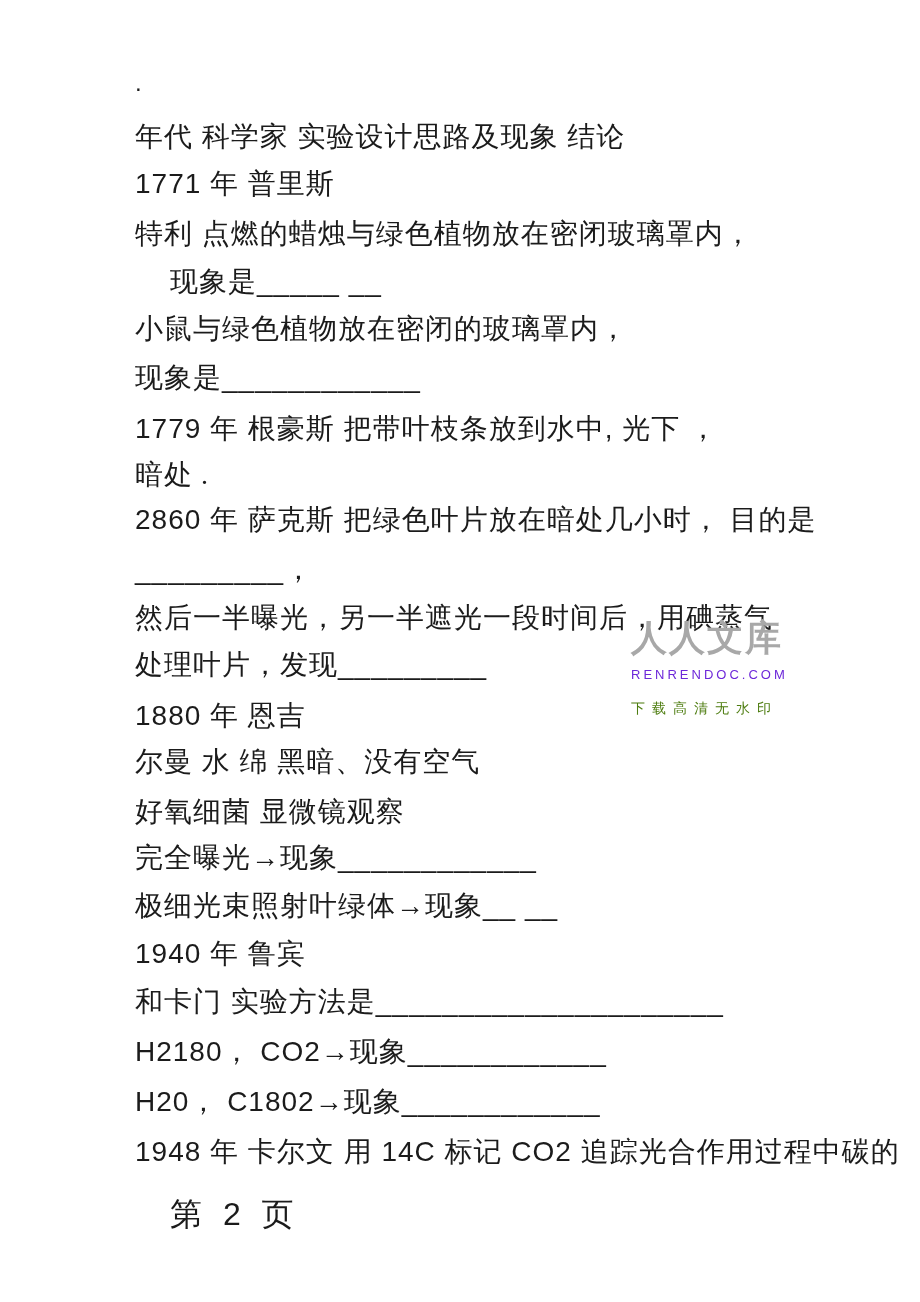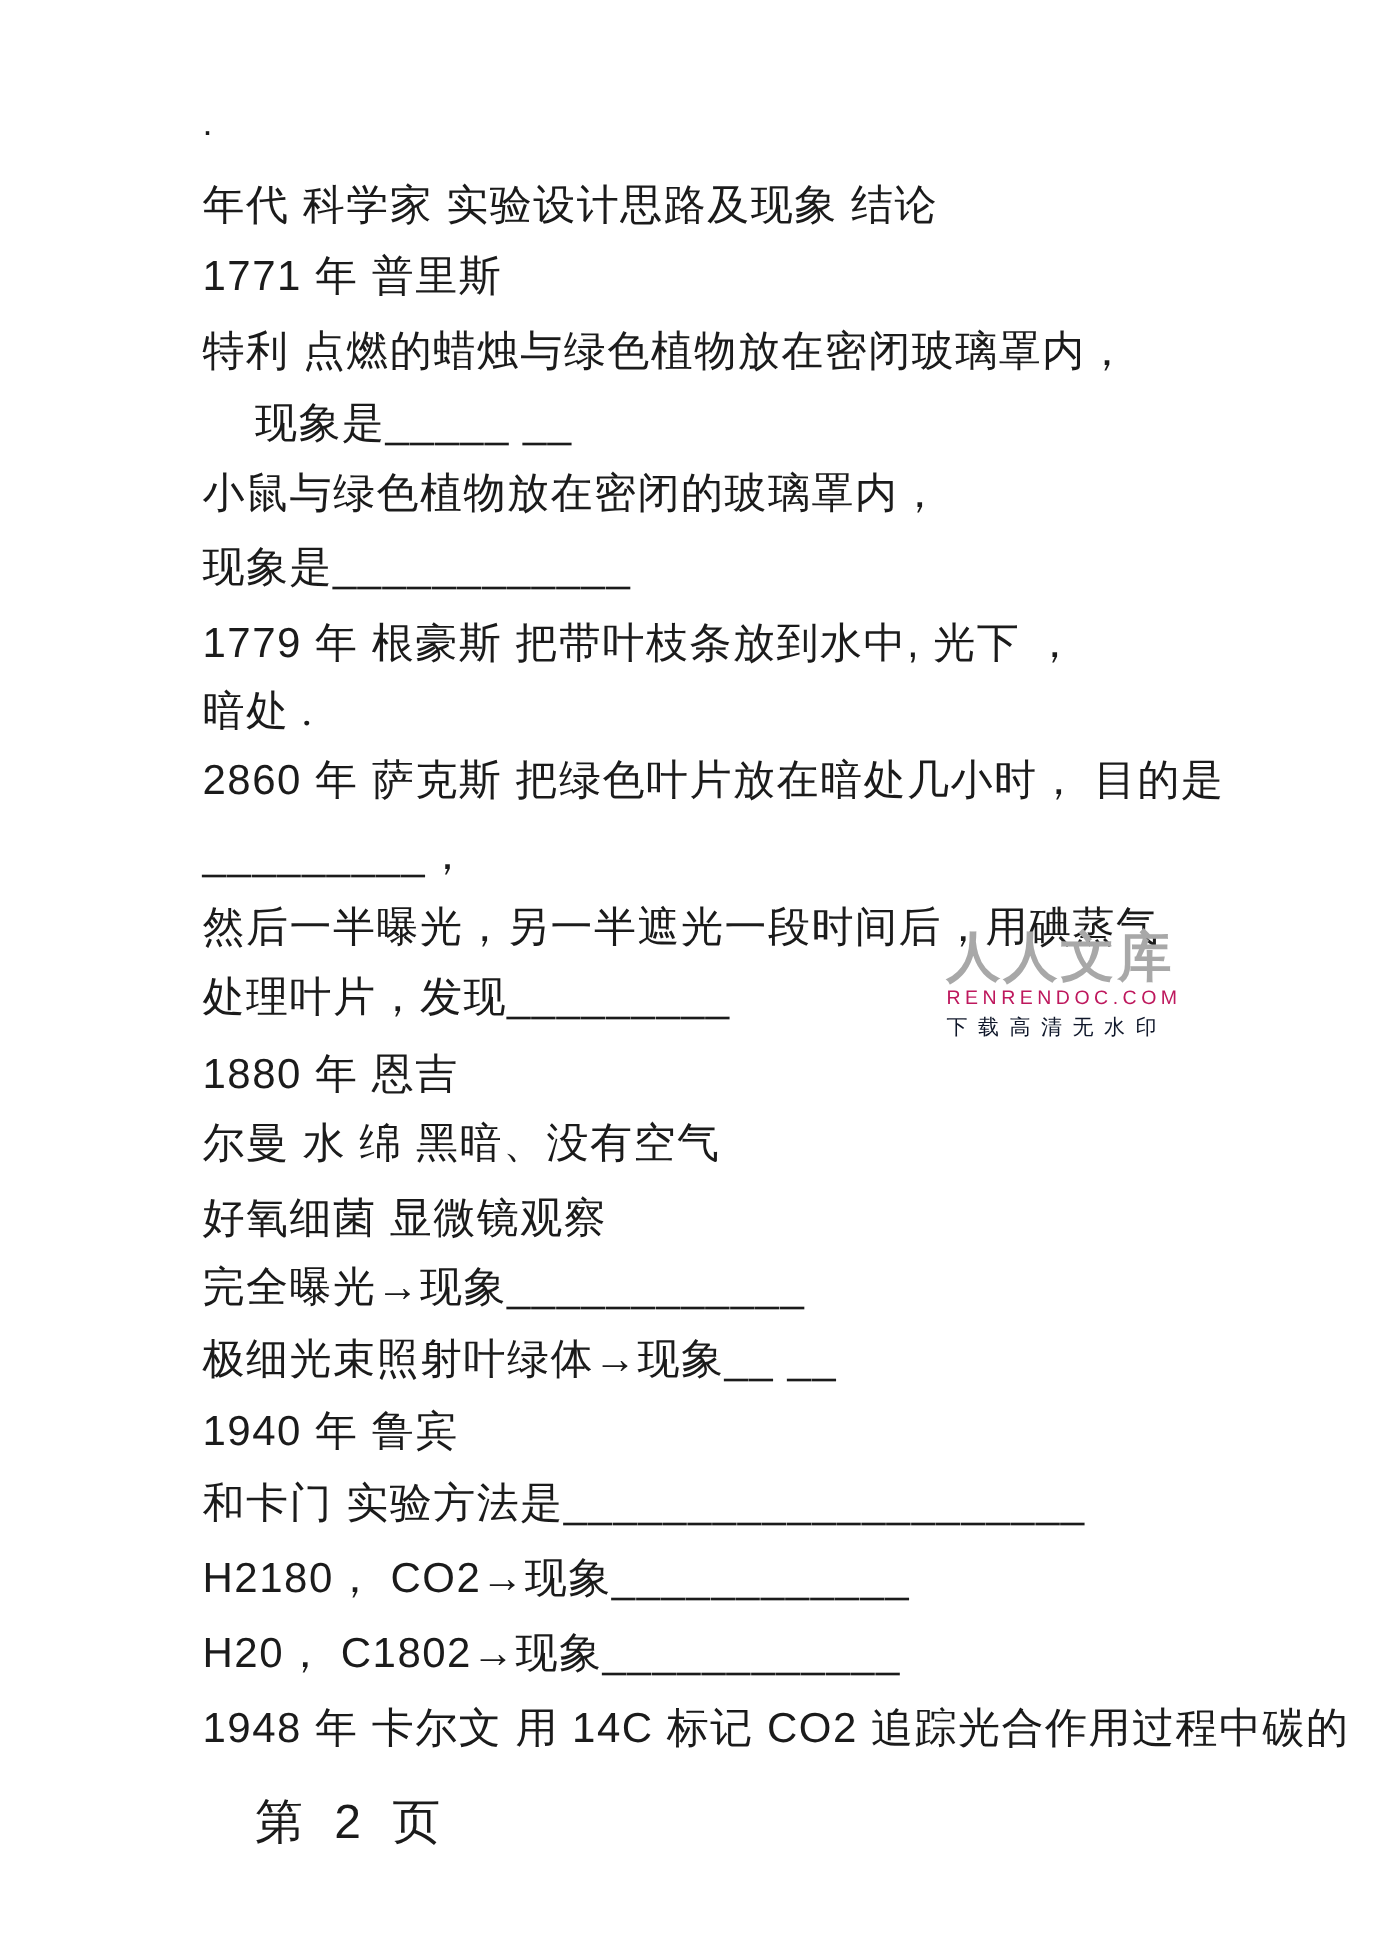--- a/index.html
+++ b/index.html
@@ -22,26 +22,26 @@
   .watermark{
     position:absolute;left:631px;top:620px;width:180px;
     user-select:none;
   }
   .wm-brand{
     font-family:"Liberation Serif","DejaVu Serif",serif;
     font-size:36px;font-weight:bold;color:#a8a8a8;
     letter-spacing:2px;line-height:36px;white-space:nowrap;
   }
   .wm-domain{
-    font-size:13px;color:#be185d;letter-spacing:3px;
-    line-height:15px;margin-top:1px;white-space:nowrap;
+    font-size:13px;color:#6d28d9;letter-spacing:3px;
+    line-height:15px;margin-top:11px;white-space:nowrap;
   }
   .wm-tagline{
-    font-size:14px;color:#0f172a;letter-spacing:7px;
-    line-height:16px;margin-top:4px;white-space:nowrap;
+    font-size:14px;color:#4d7c0f;letter-spacing:7px;
+    line-height:16px;margin-top:18px;white-space:nowrap;
   }
 </style>
 </head>
 <body>
 
 <div class="page">
 
   <div class="line dot-line" style="top:66px;">.</div>
 
   <div class="line" style="top:120px;text-align:center;">年代 科学家 实验设计思路及现象 结论</div>

